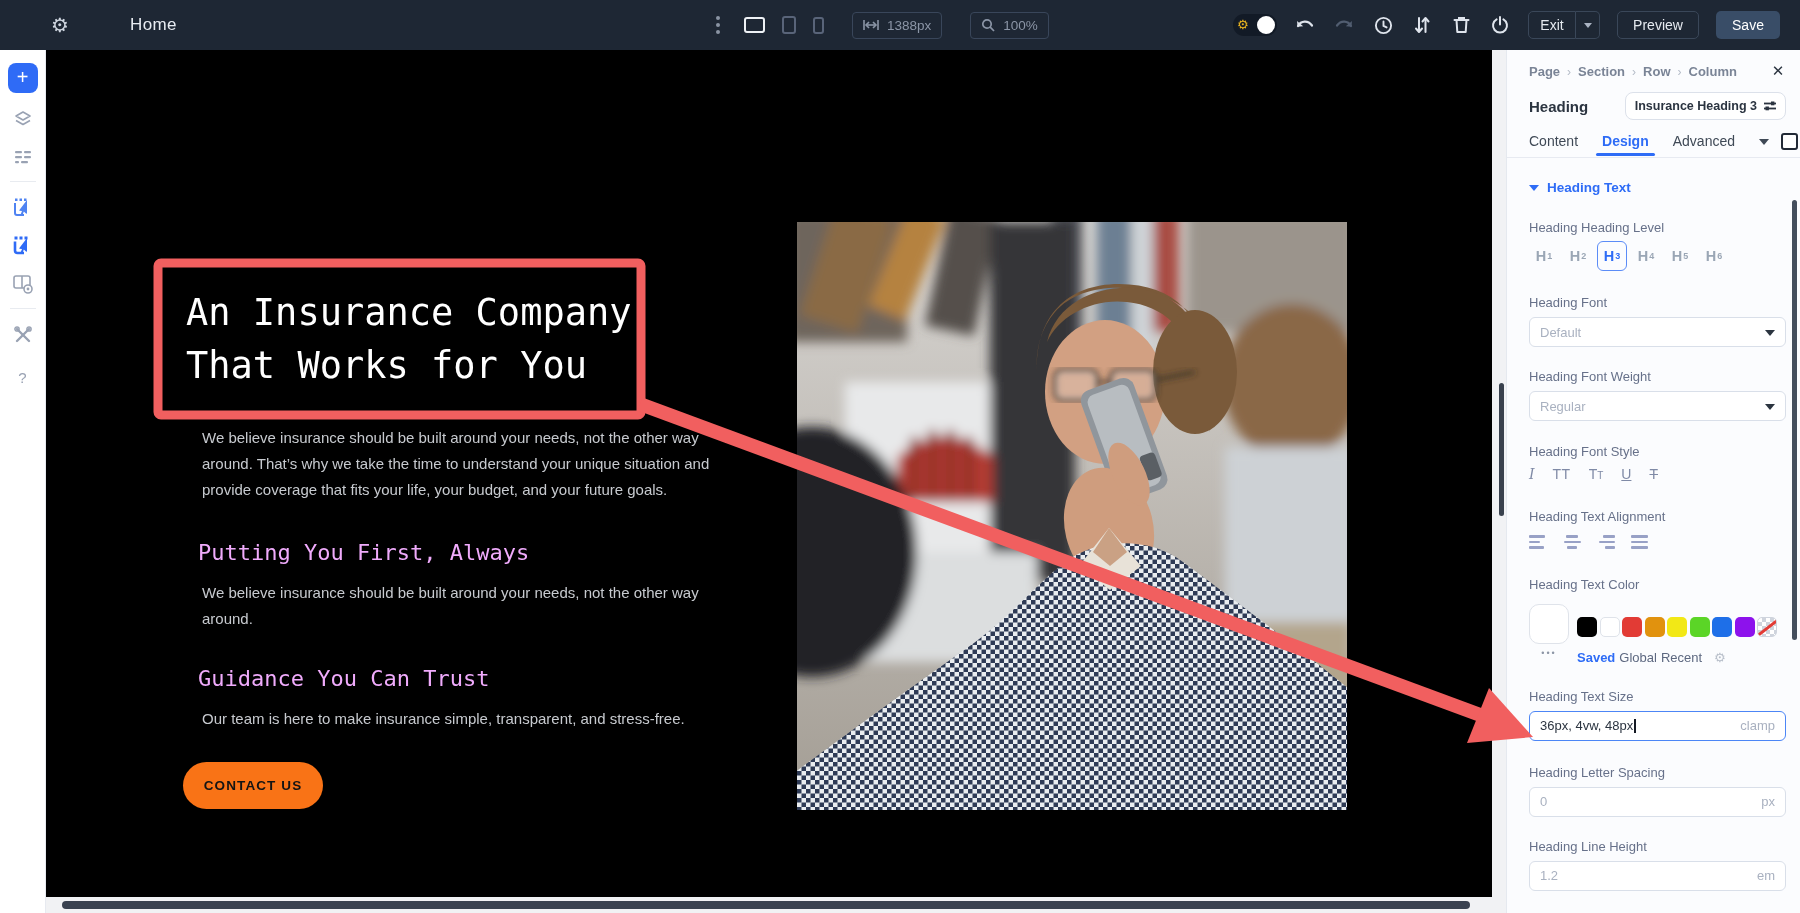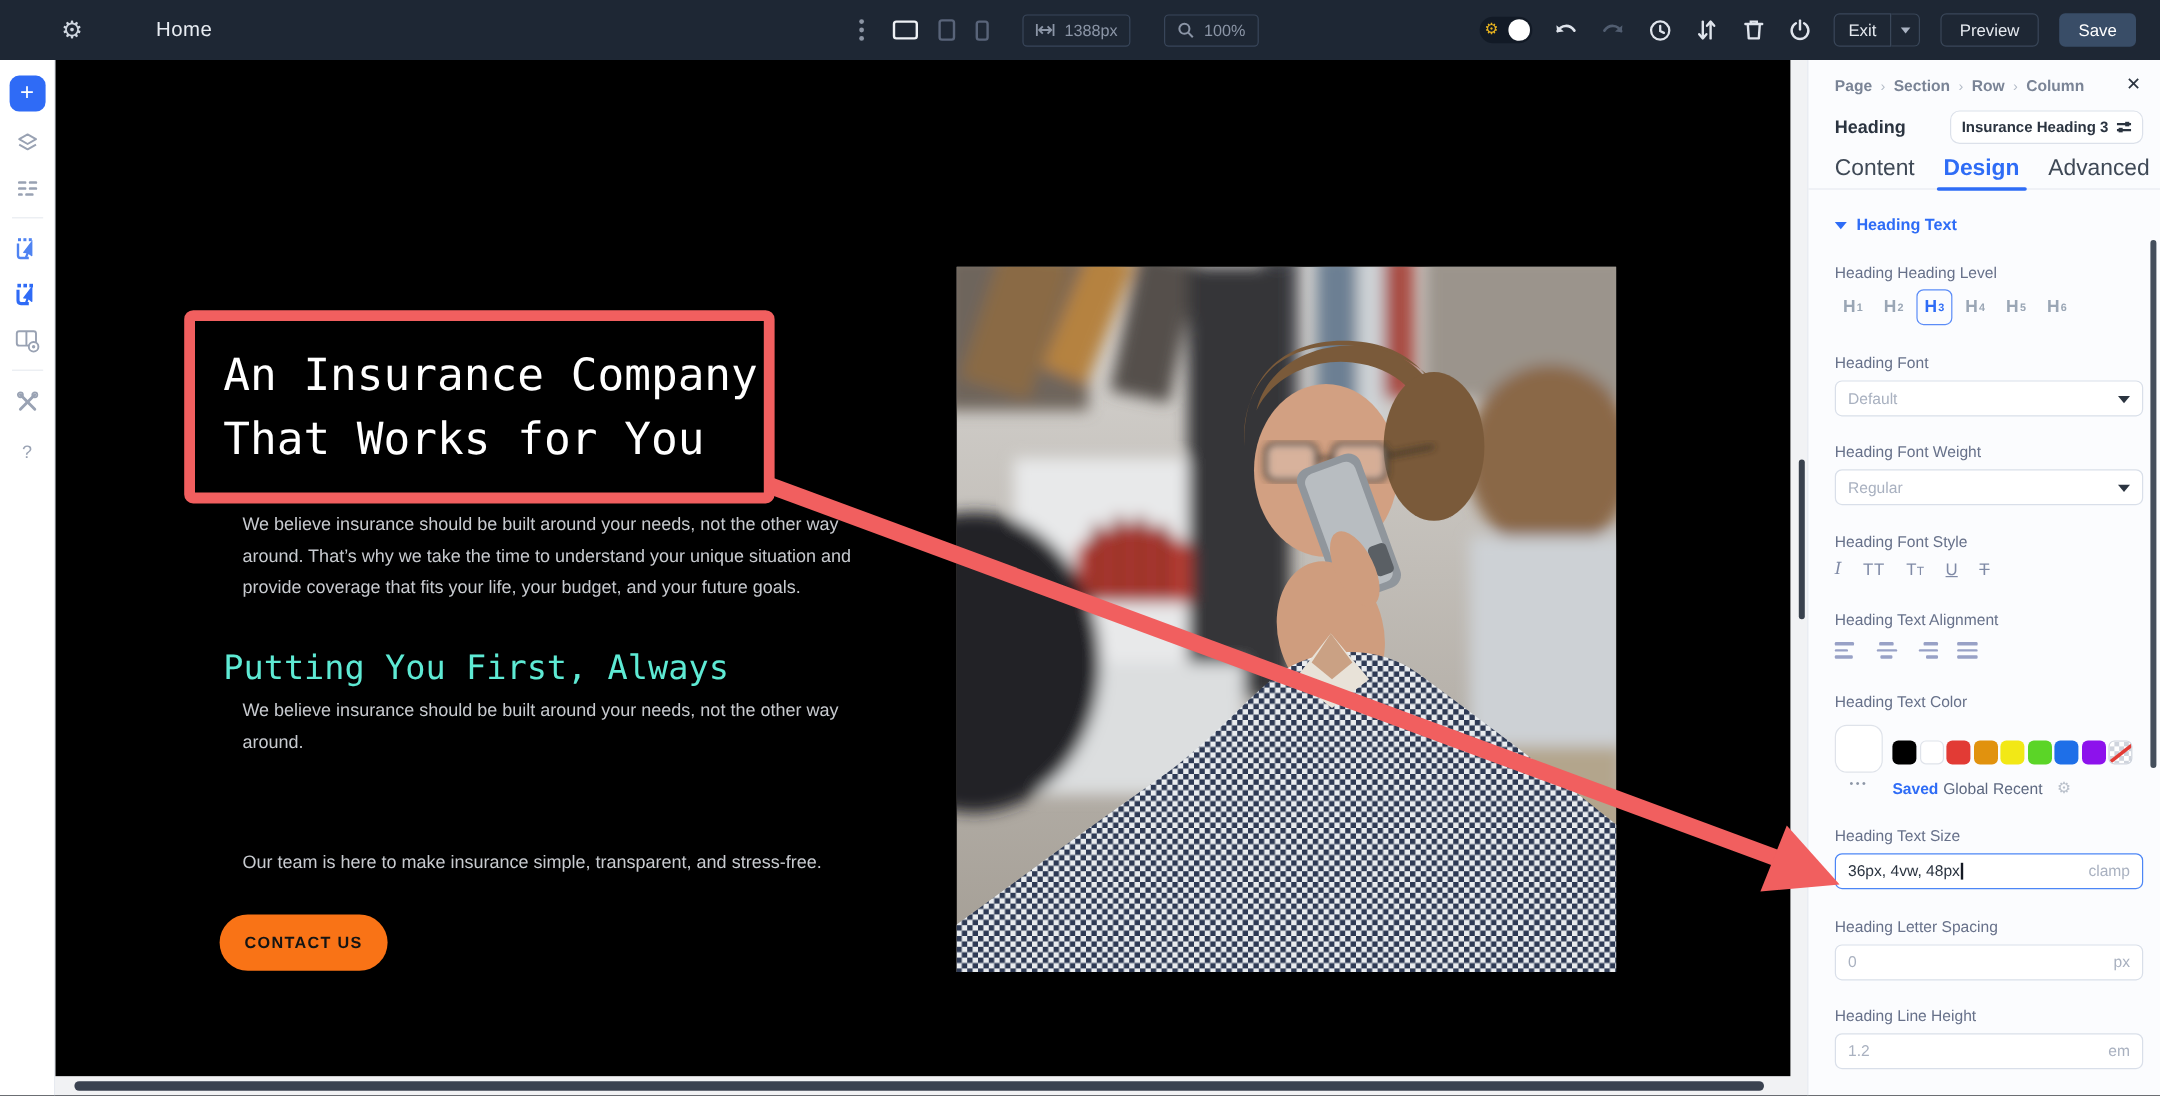--- a/index.html
+++ b/index.html
@@ -52,22 +52,22 @@
 
   
   .canvas{position:absolute;left:46px;top:50px;width:1446px;height:847px;background:#000;overflow:hidden;}
   .hero-h1{position:absolute;left:140px;top:236px;color:#fff;
            font-family:"DejaVu Sans Mono",monospace;font-size:37px;line-height:53px;white-space:pre-line;cursor:pointer;}
   .hero-p{position:absolute;left:140px;color:#c7cacf;font-size:15px;line-height:26px;
           white-space:pre-line;cursor:pointer;margin-left:16px;}
   .p1{top:375px;width:560px;}
   .p2{top:530px;width:560px;}
   .p3{top:656px;width:560px;}
-  .hero-h2{position:absolute;left:140px;color:#5eead4;font-family:"DejaVu Sans Mono",monospace;
-           font-size:28px;cursor:pointer;}
+  .hero-h2{position:absolute;left:152px;color:#f0abfc;font-family:"DejaVu Sans Mono",monospace;
+           font-size:22px;cursor:pointer;}
   .s1{top:490px;}
   .s2{top:616px;}
   .cta{position:absolute;left:137px;top:712px;width:140px;height:47px;border-radius:24px;background:#f97316;
        border:none;color:#141414;font-size:13.5px;font-weight:700;letter-spacing:1.1px;cursor:pointer;
        font-family:"Liberation Sans",sans-serif;}
   .photo{position:absolute;left:751px;top:172px;width:550px;height:588px;overflow:hidden;cursor:pointer;}
   .photo svg{display:block;}
 
   
   .hscroll{position:absolute;left:46px;top:897px;width:1460px;height:16px;background:#f1f2f4;z-index:35;}
@@ -84,21 +84,21 @@
   .crumb{cursor:pointer;font-weight:bold;}
   .crumb-sep{color:#b4bcc8;font-size:12px;}
   .close-x{position:absolute;right:13px;top:12px;width:18px;height:18px;color:#2b3440;font-size:15px;
            line-height:18px;text-align:center;cursor:pointer;}
   .title-row{margin-top:13px;display:flex;align-items:center;justify-content:space-between;}
   .el-title{font-size:15px;font-weight:700;color:#2b3440;}
   .preset-chip{display:flex;align-items:center;gap:7px;border:1px solid #dce1ea;border-radius:8px;
                height:28px;padding:0 9px;font-size:12.5px;font-weight:700;color:#2b3440;background:#fff;cursor:pointer;}
   .tabs-row{margin:10px -14px 0 -22px;padding:0 14px 0 22px;height:28px;display:flex;align-items:center;
             gap:24px;border-bottom:1px solid #e7eaf1;position:relative;}
-  .tab{font-size:19px;color:#3f4956;cursor:pointer;padding-bottom:6px;text-align:right;}
+  .tab{font-size:14px;color:#3f4956;cursor:pointer;padding-bottom:6px;text-align:right;}
   .tab.active{color:#2e6cf6;font-weight:700;position:relative;}
   .tab.active::after{content:"";position:absolute;left:-6px;right:-6px;bottom:-1px;height:3px;
                      background:#2e6cf6;border-radius:2px;}
   .tabs-extra{margin-left:auto;display:flex;align-items:center;gap:12px;padding-bottom:4px;}
   .tab-caret{width:0;height:0;border-left:5px solid transparent;border-right:5px solid transparent;
              border-top:6px solid #3f4956;cursor:pointer;}
   .frame-icon{width:17px;height:17px;border:2.5px solid #222a36;border-radius:3px;cursor:pointer;background:#fff;}
   .section-hd{margin-top:22px;display:flex;align-items:center;gap:8px;cursor:pointer;}
   .section-caret{width:0;height:0;border-left:5px solid transparent;border-right:5px solid transparent;
                  border-top:6px solid #2e6cf6;}
@@ -305,20 +305,21 @@
 
   <div class="canvas">
     <div class="hero-h1">An Insurance Company
 That Works for You</div>
     <div class="hero-p p1">We believe insurance should be built around your needs, not the other way
 around. That’s why we take the time to understand your unique situation and
 provide coverage that fits your life, your budget, and your future goals.</div>
     <div class="hero-h2 s1">Putting You First, Always</div>
     <div class="hero-p p2">We believe insurance should be built around your needs, not the other way
 around.</div>
+    <div class="hero-h2 s2">Guidance You Can Trust</div>
     <div class="hero-p p3">Our team is here to make insurance simple, transparent, and stress-free.</div>
     <button class="cta">CONTACT US</button>
 
     <div class="photo">
       <svg width="550" height="588" viewBox="0 0 550 588">
         <defs>
           <linearGradient id="bgGrad" x1="0" y1="0" x2="0" y2="1">
             <stop offset="0" stop-color="#d8d6d3"></stop>
               <stop offset="0.6" stop-color="#b8b3ac"></stop>
               <stop offset="1" stop-color="#a39d94"></stop>

